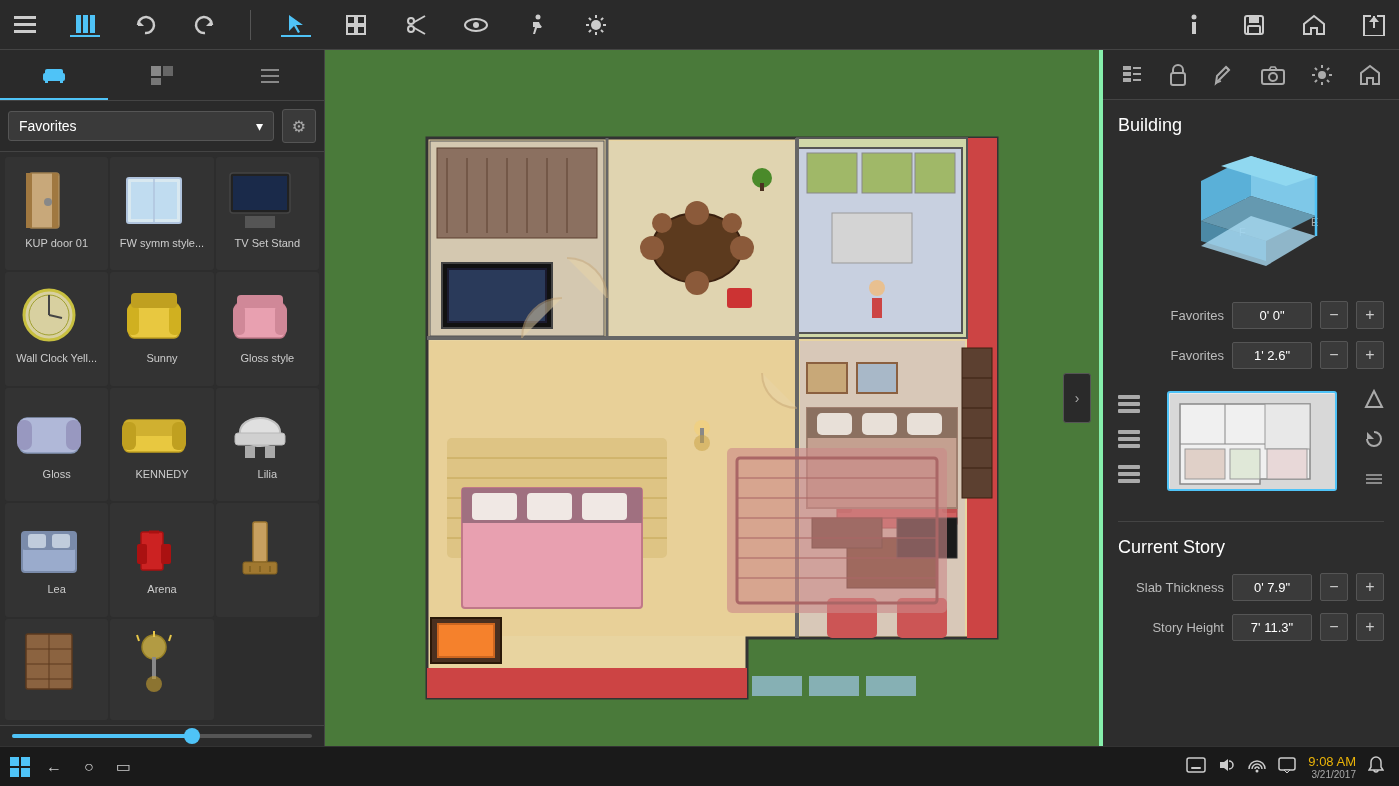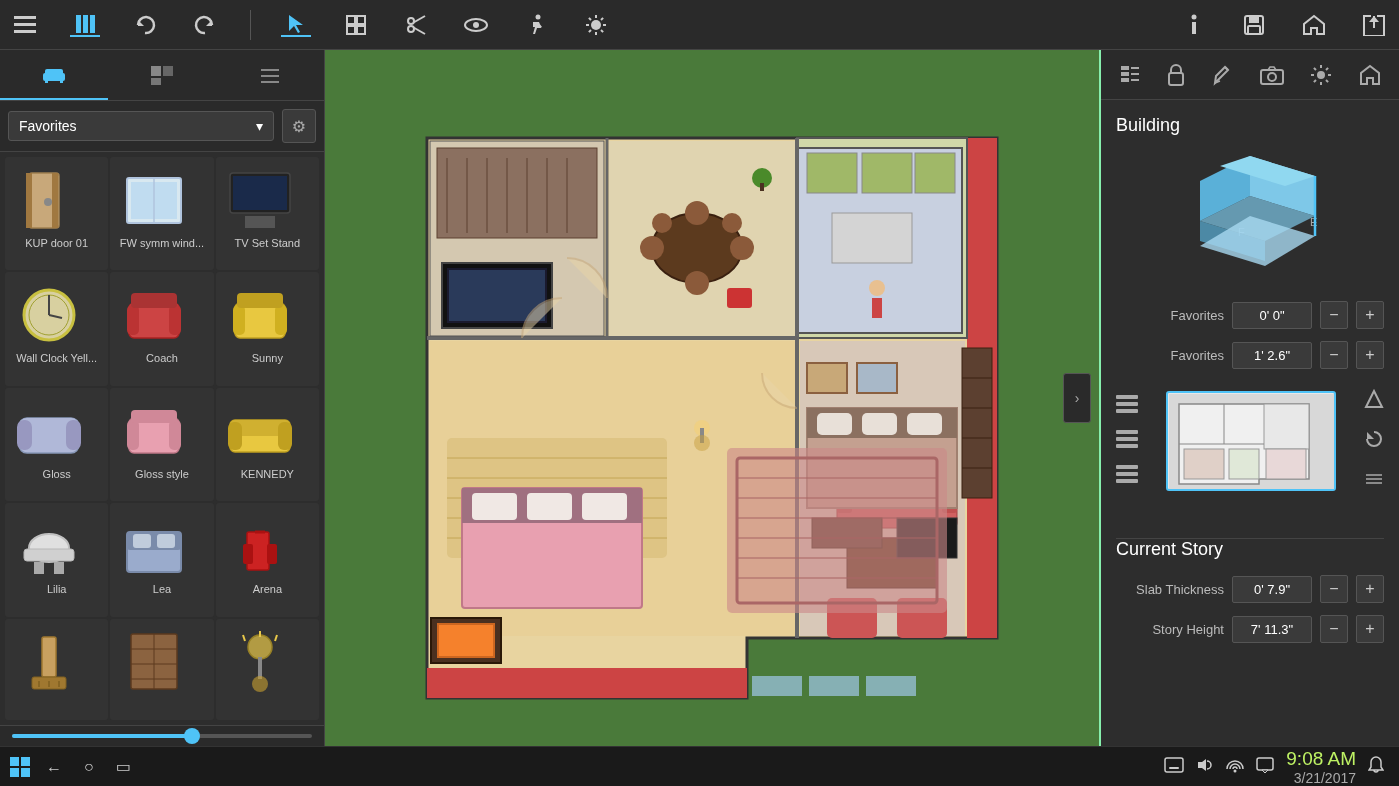--- a/index.html
+++ b/index.html
@@ -199,21 +199,21 @@
       font-size: 14px;
       z-index: 10;
     }
 
     
     .right-panel {
       width: 300px;
       background: #2d2d2d;
       display: flex;
       flex-direction: column;
-      border-left: 2px solid #86efac;
+      border-left: 4px solid #86efac;
     }
 
     .right-panel-toolbar {
       height: 50px;
       background: #2a2a2a;
       display: flex;
       align-items: center;
       justify-content: space-around;
       border-bottom: 1px solid #444;
       padding: 0 5px;
@@ -287,22 +287,23 @@
       border-radius: 3px;
       background: #e8e8e8;
       margin: 10px auto;
       display: flex;
       align-items: center;
       justify-content: center;
       overflow: hidden;
     }
 
     .current-story-section {
-      margin-top: 37px;
+      margin-top: 20px;
       border-top: 1px solid #444;
+      padding-top: 15px;
     }
 
     
     .taskbar {
       height: 40px;
       background: #1a1a1a;
       display: flex;
       align-items: center;
       border-top: 1px solid #333;
     }
@@ -325,22 +326,22 @@
       display: flex;
       align-items: center;
       gap: 12px;
       padding: 0 15px;
       color: #ccc;
       font-size: 13px;
     }
     .time-block {
       text-align: right;
     }
-    .time-text { font-size: 19px; color: #bef264; }
-    .date-text { font-size: 14px; color: #aaa; }
+    .time-text { font-size: 13px; color: #eab308; }
+    .date-text { font-size: 10px; color: #aaa; }
 
     .windows-logo {
       width: 20px;
       height: 20px;
       display: grid;
       grid-template-columns: 1fr 1fr;
       gap: 2px;
     }
     .win-quad { background: #4fc3f7; }
 
@@ -504,21 +505,21 @@
           <div class="item-label">KUP door 01</div>
         </div>
         <div class="grid-item">
           <div class="item-preview">
             <svg width="70" height="65" viewBox="0 0 70 65">
               <rect x="8" y="10" width="54" height="45" rx="2" stroke="#b0c4de" stroke-width="2" fill="#d8e8f0"></rect>
               <rect x="12" y="14" width="46" height="37" fill="#a8d0f0" opacity="0.5"></rect>
               <line x1="35" y1="10" x2="35" y2="55" stroke="#b0c4de" stroke-width="1.5"></line>
             </svg>
           </div>
-          <div class="item-label">FW symm wind...</div>
+          <div class="item-label">FW symm style...</div>
         </div>
         <div class="grid-item">
           <div class="item-preview">
             <svg width="70" height="65" viewBox="0 0 70 65">
               <rect x="5" y="5" width="60" height="40" rx="3" fill="#222" stroke="#444" stroke-width="1.5"></rect>
               <rect x="8" y="8" width="54" height="34" fill="#1a2a4a"></rect>
               <rect x="20" y="48" width="30" height="12" fill="#555"></rect>
             </svg>
           </div>
           <div class="item-label">TV Set Stand</div>
@@ -530,61 +531,49 @@
               <circle cx="35" cy="32" r="20" stroke="#a0a030" stroke-width="1" fill="none"></circle>
               <line x1="35" y1="12" x2="35" y2="32" stroke="#444" stroke-width="2"></line>
               <line x1="35" y1="32" x2="48" y2="35" stroke="#444" stroke-width="2"></line>
             </svg>
           </div>
           <div class="item-label">Wall Clock Yell...</div>
         </div>
         <div class="grid-item">
           <div class="item-preview">
             <svg width="70" height="65" viewBox="0 0 70 65">
-              <rect x="10" y="20" width="50" height="35" rx="5" fill="#cc4444" stroke="#aa2222" stroke-width="1.5"></rect>
-              <rect x="10" y="20" width="50" height="15" rx="5" fill="#cc4444"></rect>
-              <rect x="8" y="22" width="12" height="30" rx="5" fill="#bb3333"></rect>
-              <rect x="50" y="22" width="12" height="30" rx="5" fill="#bb3333"></rect>
-              <rect x="12" y="10" width="46" height="15" rx="4" fill="#aa3333"></rect>
-            </svg>
-          </div>
-          <div class="item-label">Coach</div>
-        </div>
-        <div class="grid-item">
-          <div class="item-preview">
-            <svg width="70" height="65" viewBox="0 0 70 65">
               <rect x="10" y="20" width="50" height="35" rx="5" fill="#e8c840" stroke="#c0a020" stroke-width="1.5"></rect>
               <rect x="8" y="22" width="12" height="30" rx="5" fill="#d0b020"></rect>
               <rect x="50" y="22" width="12" height="30" rx="5" fill="#d0b020"></rect>
               <rect x="12" y="10" width="46" height="15" rx="4" fill="#c0a020"></rect>
             </svg>
           </div>
           <div class="item-label">Sunny</div>
         </div>
         <div class="grid-item">
           <div class="item-preview">
             <svg width="70" height="65" viewBox="0 0 70 65">
+              <rect x="10" y="20" width="50" height="35" rx="5" fill="#e8a0b0" stroke="#c07888" stroke-width="1.5"></rect>
+              <rect x="8" y="22" width="12" height="30" rx="5" fill="#d08898"></rect>
+              <rect x="50" y="22" width="12" height="30" rx="5" fill="#d08898"></rect>
+              <rect x="12" y="12" width="46" height="13" rx="4" fill="#d08898"></rect>
+            </svg>
+          </div>
+          <div class="item-label">Gloss style</div>
+        </div>
+        <div class="grid-item">
+          <div class="item-preview">
+            <svg width="70" height="65" viewBox="0 0 70 65">
               <rect x="5" y="20" width="60" height="35" rx="8" fill="#b0b8d8" stroke="#8898b8" stroke-width="1.5"></rect>
               <rect x="5" y="20" width="60" height="18" rx="8" fill="#b0b8d8"></rect>
               <rect x="3" y="22" width="15" height="30" rx="7" fill="#9898c0"></rect>
               <rect x="52" y="22" width="15" height="30" rx="7" fill="#9898c0"></rect>
             </svg>
           </div>
           <div class="item-label">Gloss</div>
-        </div>
-        <div class="grid-item">
-          <div class="item-preview">
-            <svg width="70" height="65" viewBox="0 0 70 65">
-              <rect x="10" y="20" width="50" height="35" rx="5" fill="#e8a0b0" stroke="#c07888" stroke-width="1.5"></rect>
-              <rect x="8" y="22" width="12" height="30" rx="5" fill="#d08898"></rect>
-              <rect x="50" y="22" width="12" height="30" rx="5" fill="#d08898"></rect>
-              <rect x="12" y="12" width="46" height="13" rx="4" fill="#d08898"></rect>
-            </svg>
-          </div>
-          <div class="item-label">Gloss style</div>
         </div>
         <div class="grid-item">
           <div class="item-preview">
             <svg width="70" height="65" viewBox="0 0 70 65">
               <rect x="5" y="22" width="60" height="32" rx="5" fill="#e8c840" stroke="#c0a020" stroke-width="1.5"></rect>
               <rect x="5" y="22" width="60" height="16" rx="5" fill="#d0b030"></rect>
               <rect x="3" y="24" width="14" height="28" rx="6" fill="#c0a020"></rect>
               <rect x="53" y="24" width="14" height="28" rx="6" fill="#c0a020"></rect>
             </svg>
           </div>

